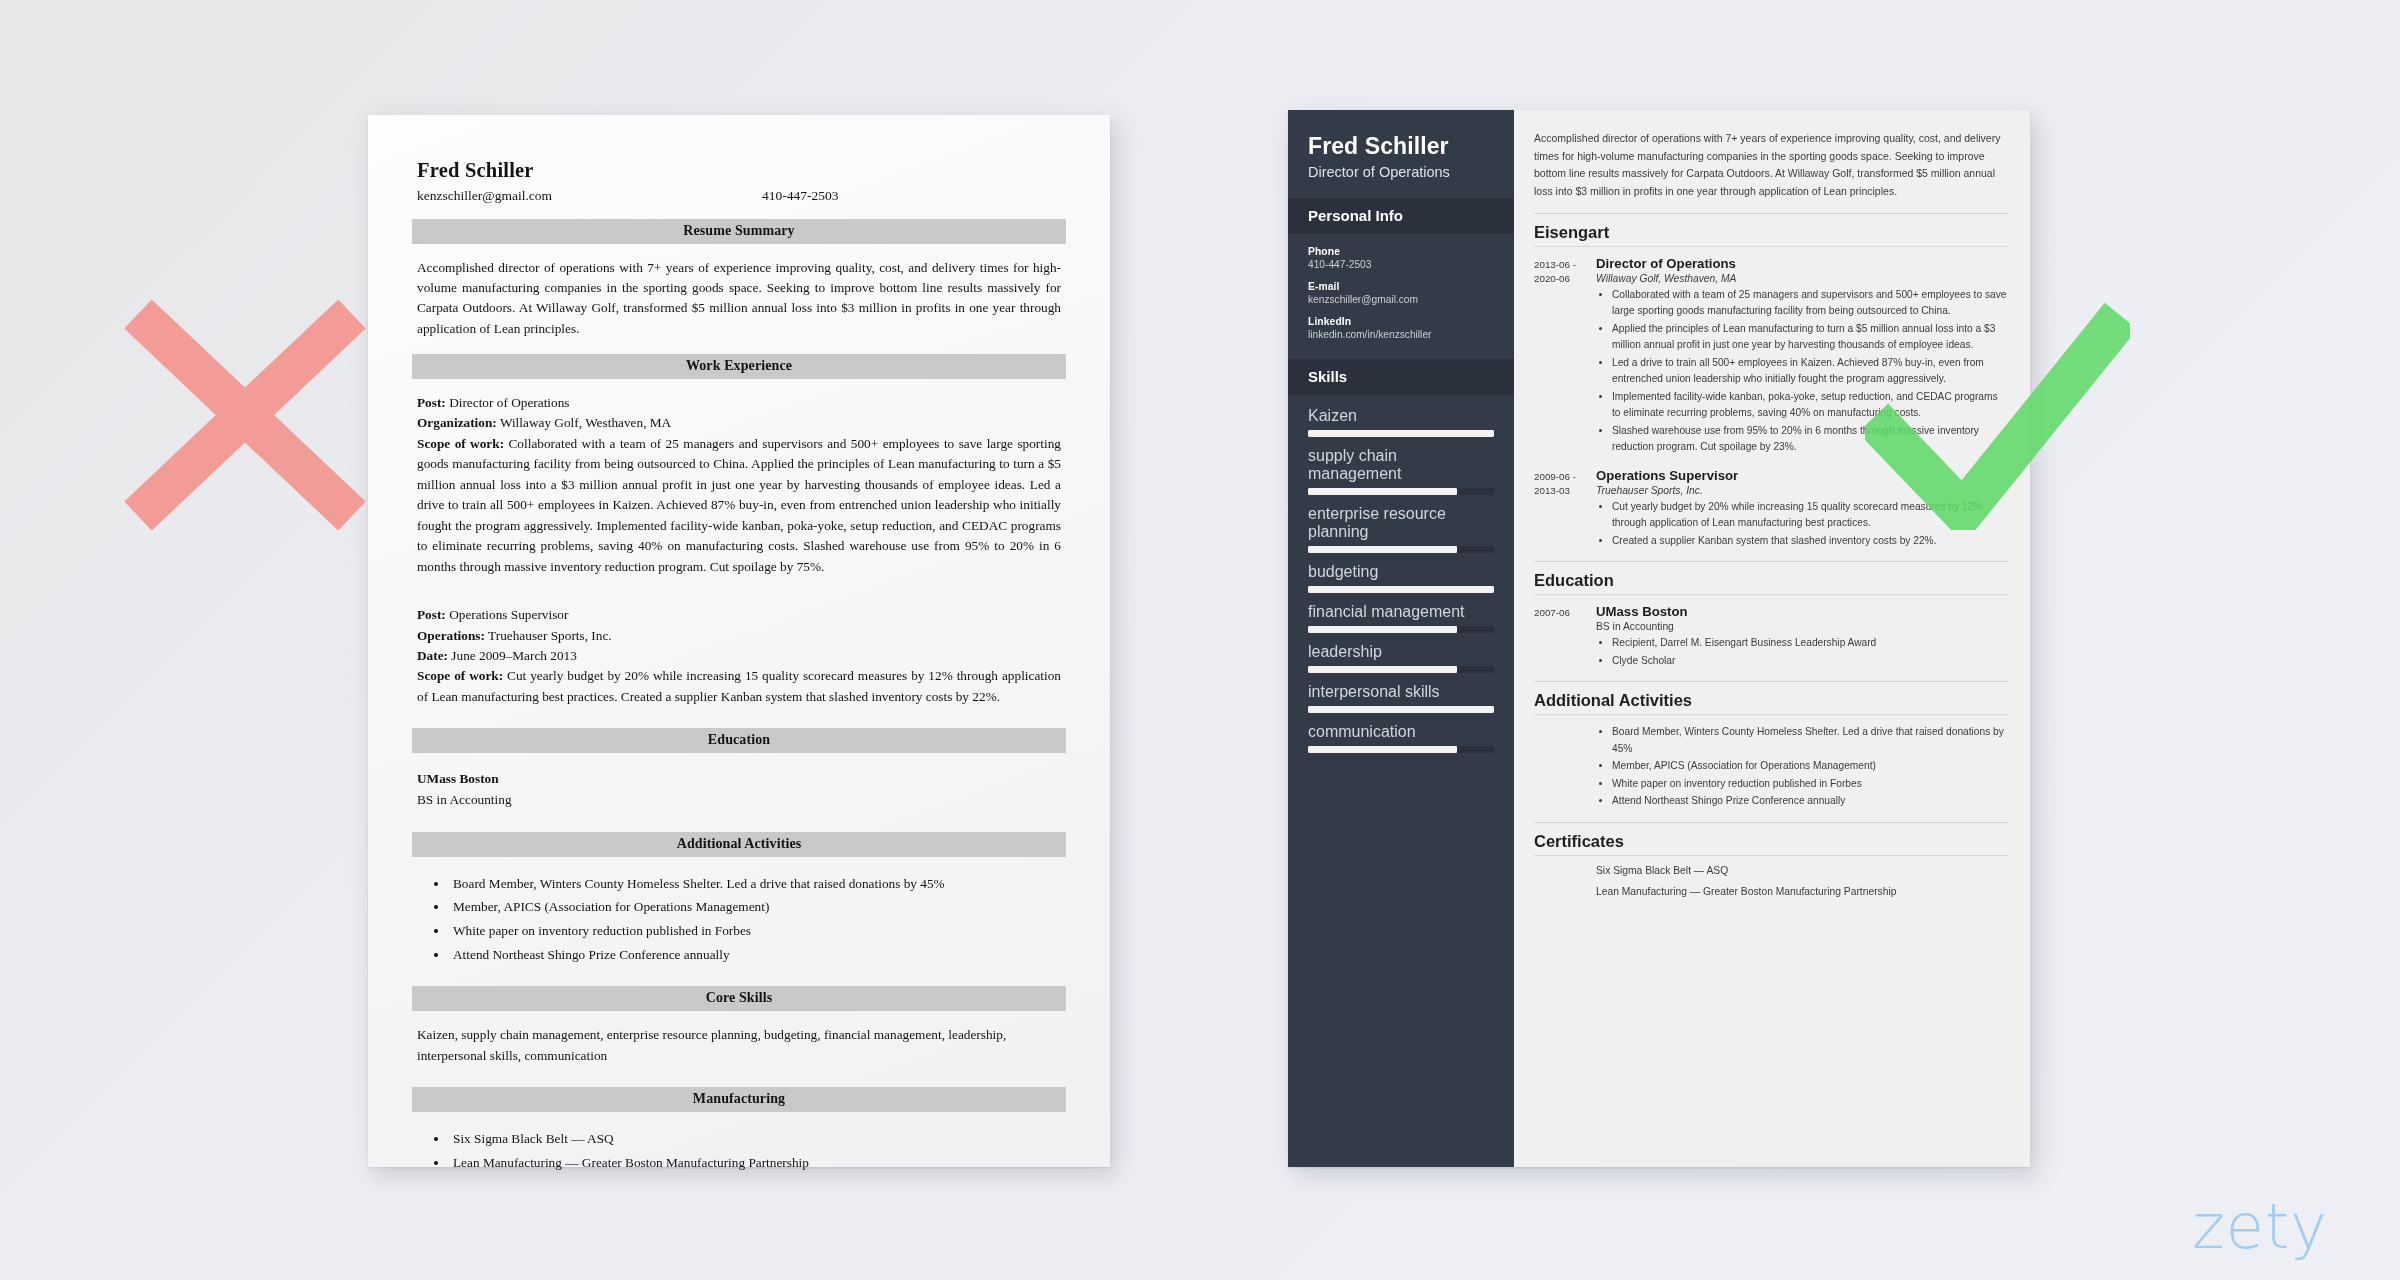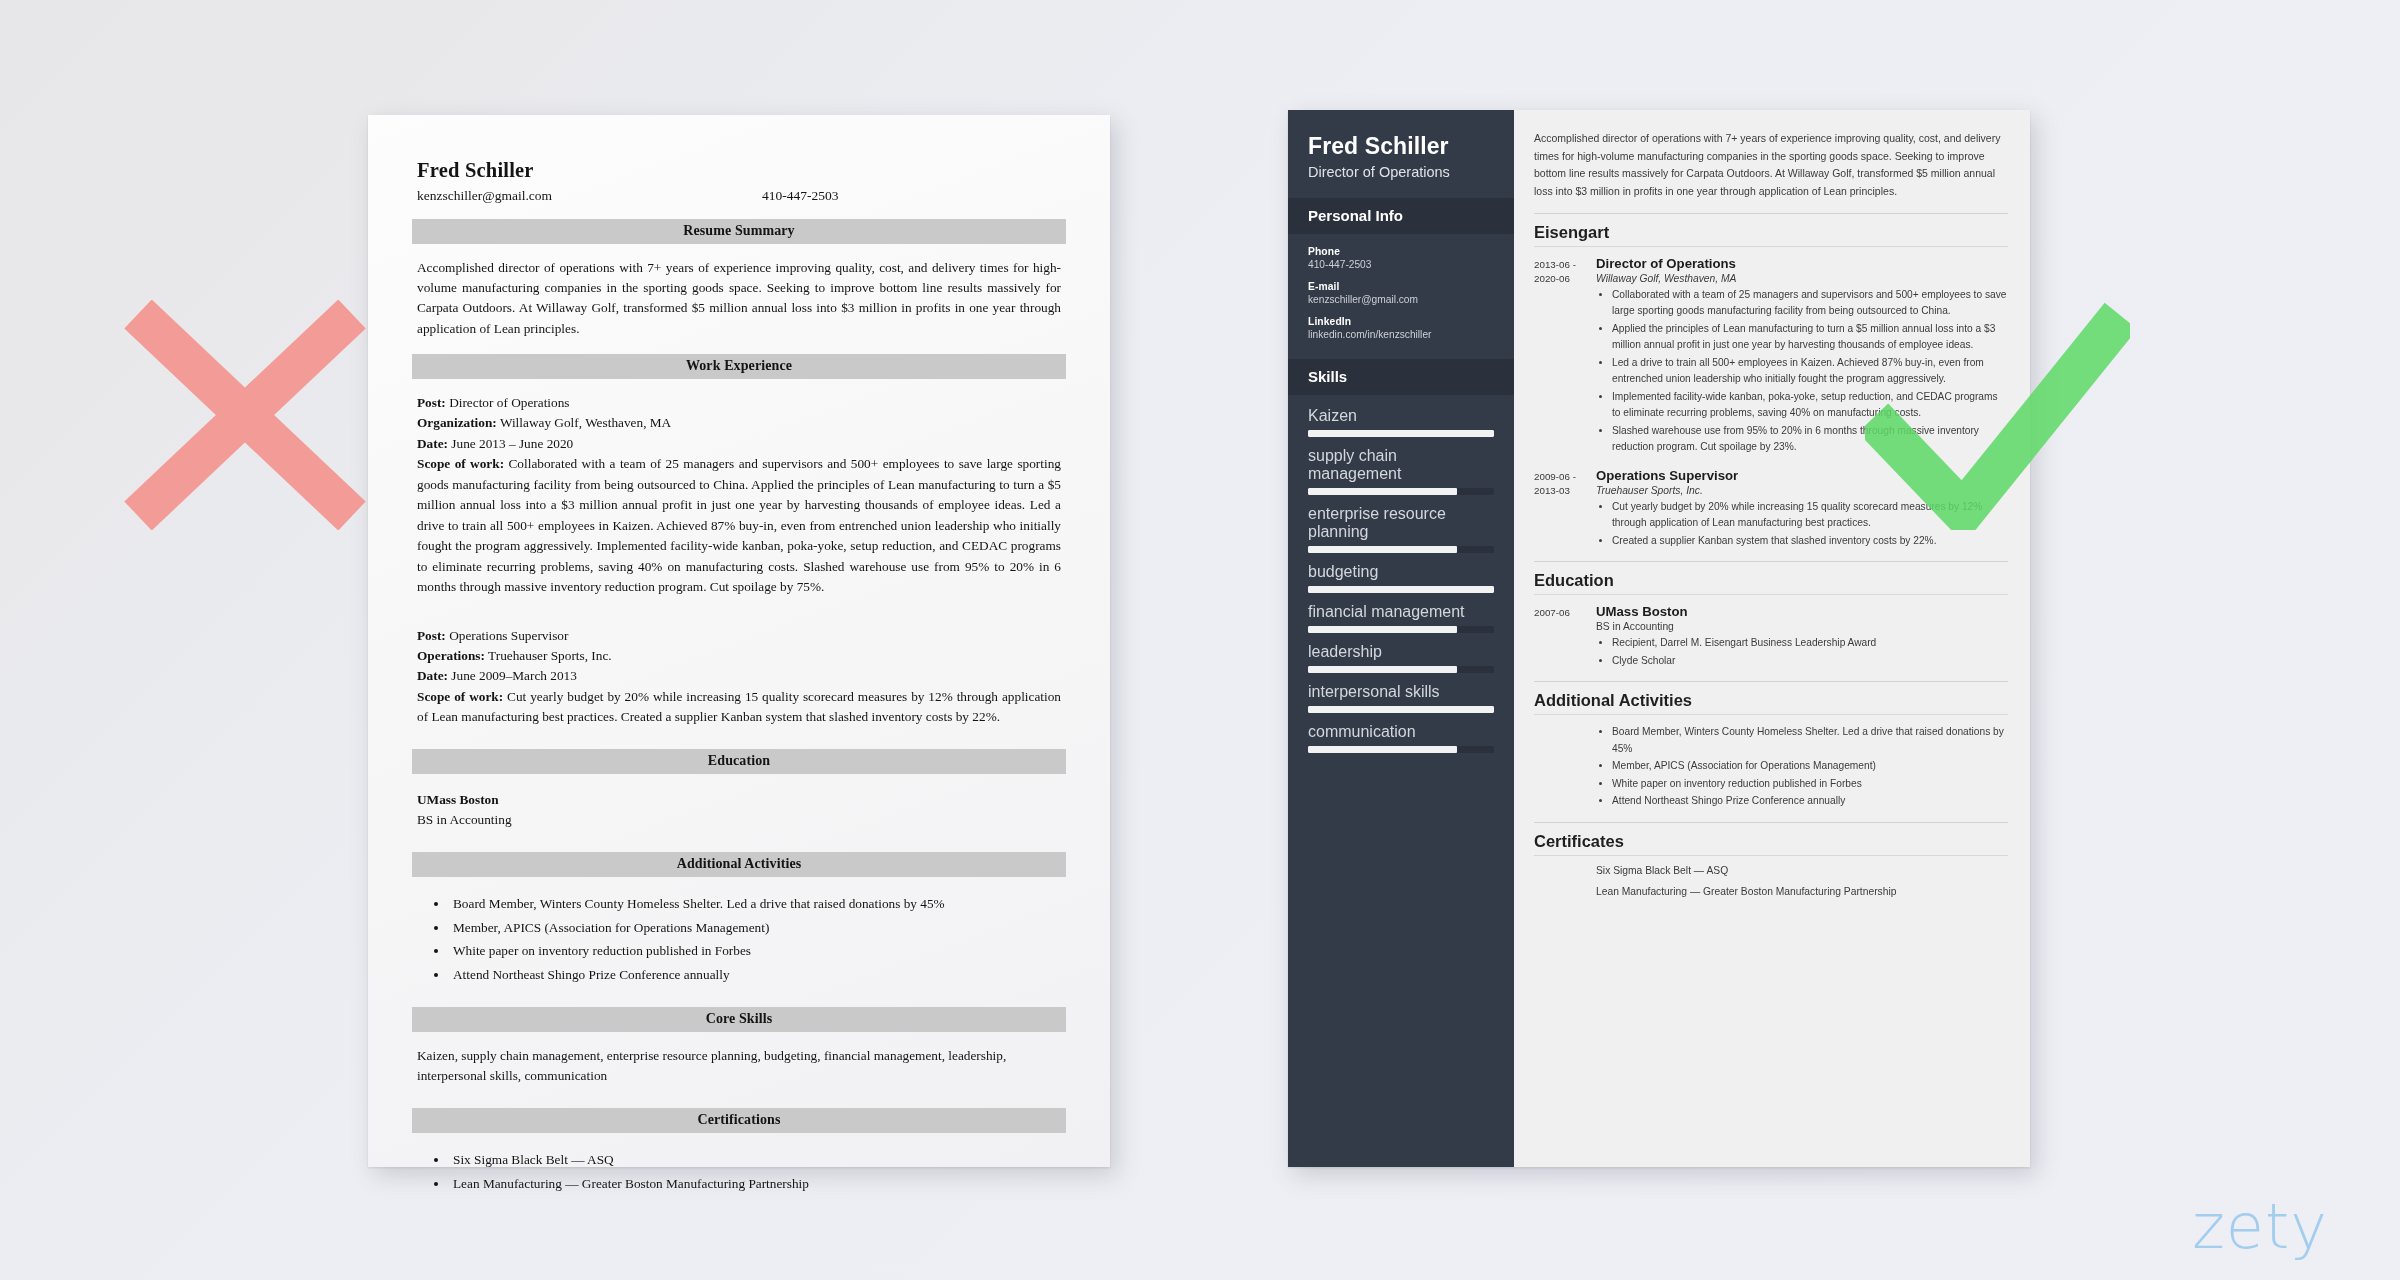--- a/index.html
+++ b/index.html
@@ -204,24 +204,20 @@
 
   <div class="bd-block bd-after-bar">
     <div class="bd-line">
       <b>Post:</b>
       <span>Director of Operations</span>
     </div>
     <div class="bd-line">
       <b>Organization:</b>
       <span>Willaway Golf, Westhaven, MA</span>
     </div>
-    <div class="bd-line">
-      <b>Date:</b>
-      <span>June 2013 – June 2020</span>
-    </div>
     <div class="bd-line" style="text-align:justify">
       <b>Scope of work:</b>
       <span>Collaborated with a team of 25 managers and supervisors and 500+ employees to save large sporting goods manufacturing facility from being outsourced to China. Applied the principles of Lean manufacturing to turn a $5 million annual loss into a $3 million annual profit in just one year by harvesting thousands of employee ideas. Led a drive to train all 500+ employees in Kaizen. Achieved 87% buy-in, even from entrenched union leadership who initially fought the program aggressively. Implemented facility-wide kanban, poka-yoke, setup reduction, and CEDAC programs to eliminate recurring problems, saving 40% on manufacturing costs. Slashed warehouse use from 95% to 20% in 6 months through massive inventory reduction program. Cut spoilage by 75%.</span>
     </div>
   </div>
 
   <div class="bd-gap"></div>
 
   <div class="bd-block">
     <div class="bd-line">
@@ -252,21 +248,21 @@
   <ul class="bd-list">
     <li>Board Member, Winters County Homeless Shelter. Led a drive that raised donations by 45%</li>
     <li>Member, APICS (Association for Operations Management)</li>
     <li>White paper on inventory reduction published in Forbes</li>
     <li>Attend Northeast Shingo Prize Conference annually</li>
   </ul>
 
   <div class="bd-secbar" style="margin-top:20px">Core Skills</div>
   <div class="bd-skills">Kaizen, supply chain management, enterprise resource planning, budgeting, financial management, leadership, interpersonal skills, communication</div>
 
-  <div class="bd-secbar" style="margin-top:21px">Certifications</div>
+  <div class="bd-secbar" style="margin-top:21px">Manufacturing</div>
   <ul class="bd-list">
     <li>Six Sigma Black Belt — ASQ</li>
     <li>Lean Manufacturing — Greater Boston Manufacturing Partnership</li>
   </ul>
 </div>
 
 <div id="good-doc">
 
   <div id="gd-sidebar">
     <div class="gs-head">

